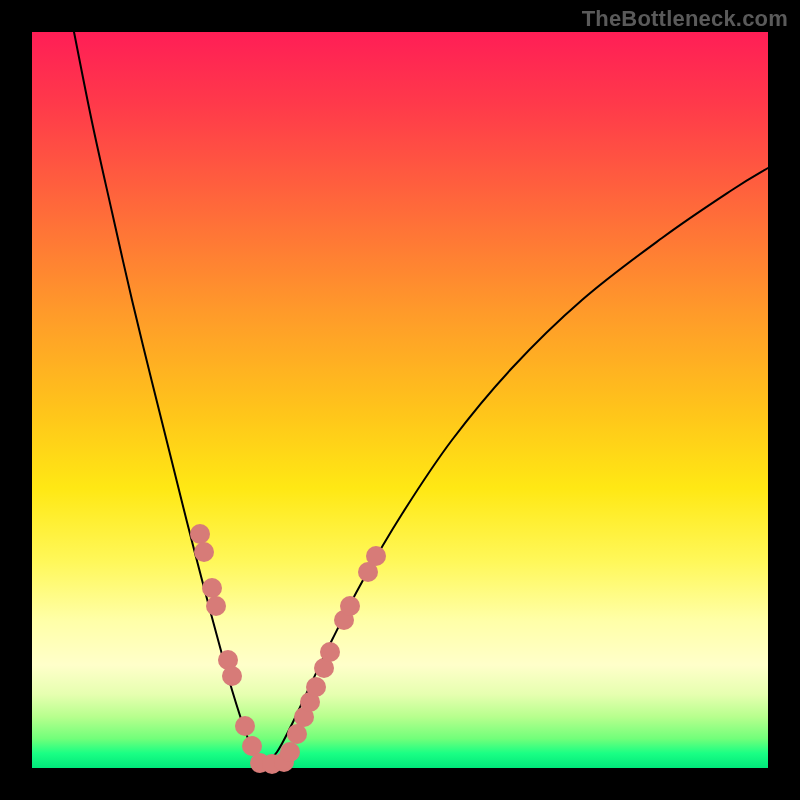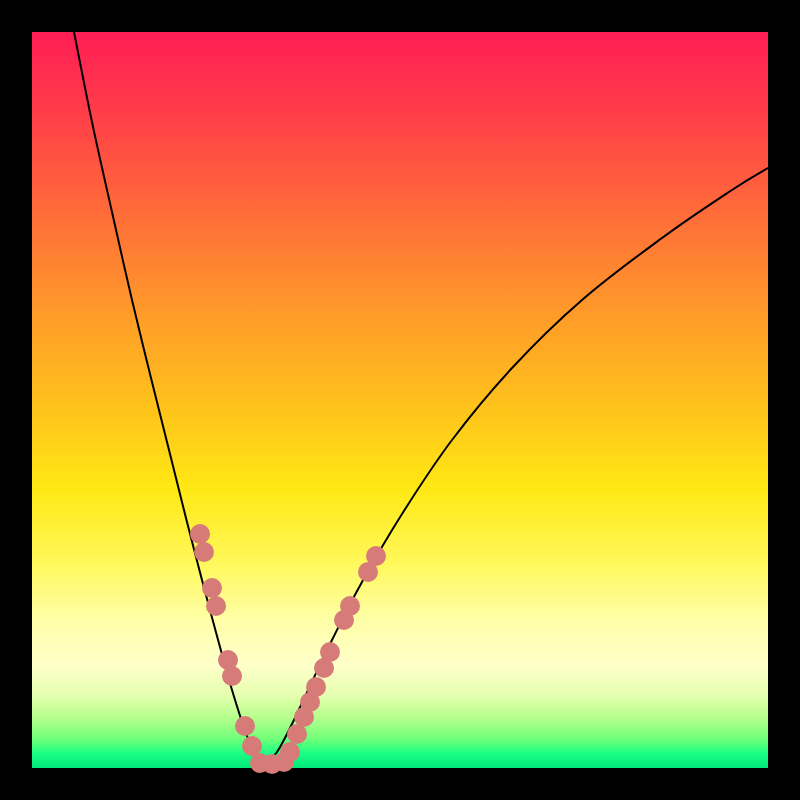--- a/index.html
+++ b/index.html
@@ -48,20 +48,21 @@
     position: absolute;
     left: 0; top: 0;
     width: 736px;
     height: 736px;
     overflow: visible;
   }
 </style>
 </head>
 <body>
 <div class="container">
+  <div class="watermark">TheBottleneck.com</div>
   <div class="plot-area">
     <svg class="curve" viewBox="0 0 736 736" preserveAspectRatio="none">
       <path id="leftCurve" fill="none" stroke="#000000" stroke-width="2" stroke-linecap="round" d="M 42 0 C 45.24 16.2, 53.16 57.6, 60 90 C 66.84 122.4, 72.8 147.96, 80 180 C 87.2 212.04, 92.8 237.4, 100 268 C 107.2 298.6, 112.8 320.84, 120 350 C 127.2 379.16, 133.7 404.8, 140 430 C 146.3 455.2, 149.6 468.76, 155 490 C 160.4 511.24, 164.6 527.48, 170 548 C 175.4 568.52, 179.6 584.2, 185 604 C 190.4 623.8, 194.6 640, 200 658 C 205.4 676, 210.5 691.76, 215 704 C 219.5 716.24, 221.94 720.6, 225 726 C 228.06 731.4, 230.74 732.56, 232 734"></path>
       <path id="rightCurve" fill="none" stroke="#000000" stroke-width="2" stroke-linecap="round" d="M 232 734 C 234.34 731.48, 239.96 727.56, 245 720 C 250.04 712.44, 254.06 703.88, 260 692 C 265.94 680.12, 270.8 669.12, 278 654 C 285.2 638.88, 290.64 626.72, 300 608 C 309.36 589.28, 317.4 572.68, 330 550 C 342.6 527.32, 353.8 507.56, 370 482 C 386.2 456.44, 400.2 434.28, 420 408 C 439.8 381.72, 456.6 361.2, 480 336 C 503.4 310.8, 523 291.4, 550 268 C 577 244.6, 603 225.8, 630 206 C 657 186.2, 680.92 170.6, 700 158 C 719.08 145.4, 729.52 139.96, 736 136"></path>
       <g id="dots">
           <circle cx="168" cy="502" r="10" fill="#d77b78"></circle>
           <circle cx="172" cy="520" r="10" fill="#d77b78"></circle>
           <circle cx="180" cy="556" r="10" fill="#d77b78"></circle>
           <circle cx="184" cy="574" r="10" fill="#d77b78"></circle>
           <circle cx="196" cy="628" r="10" fill="#d77b78"></circle>

